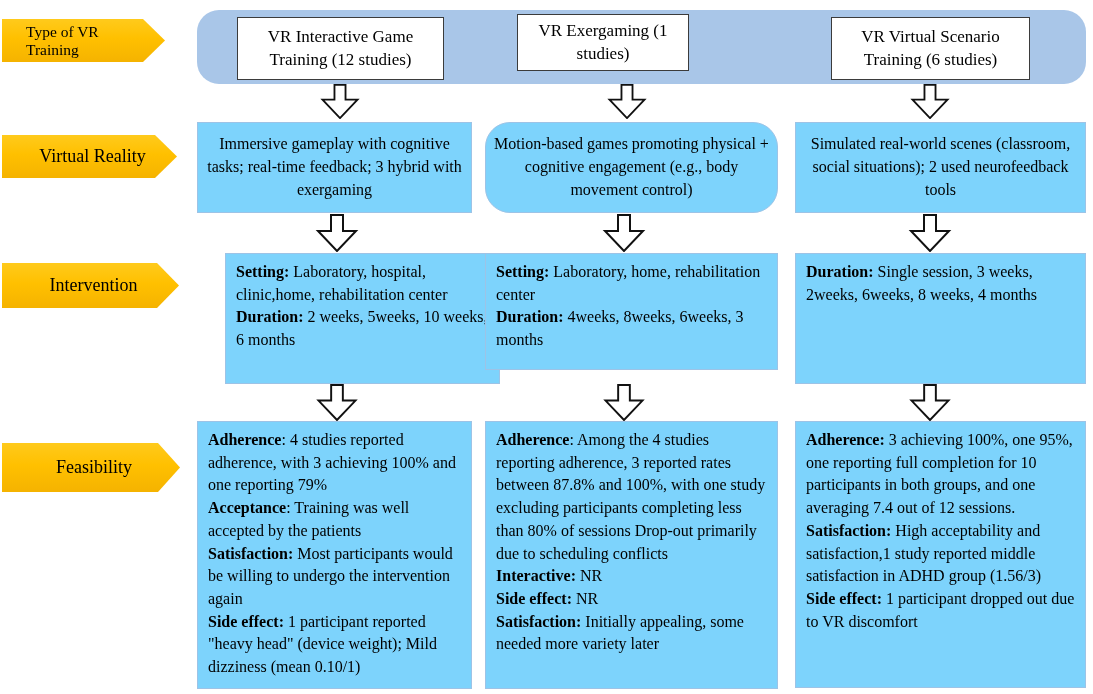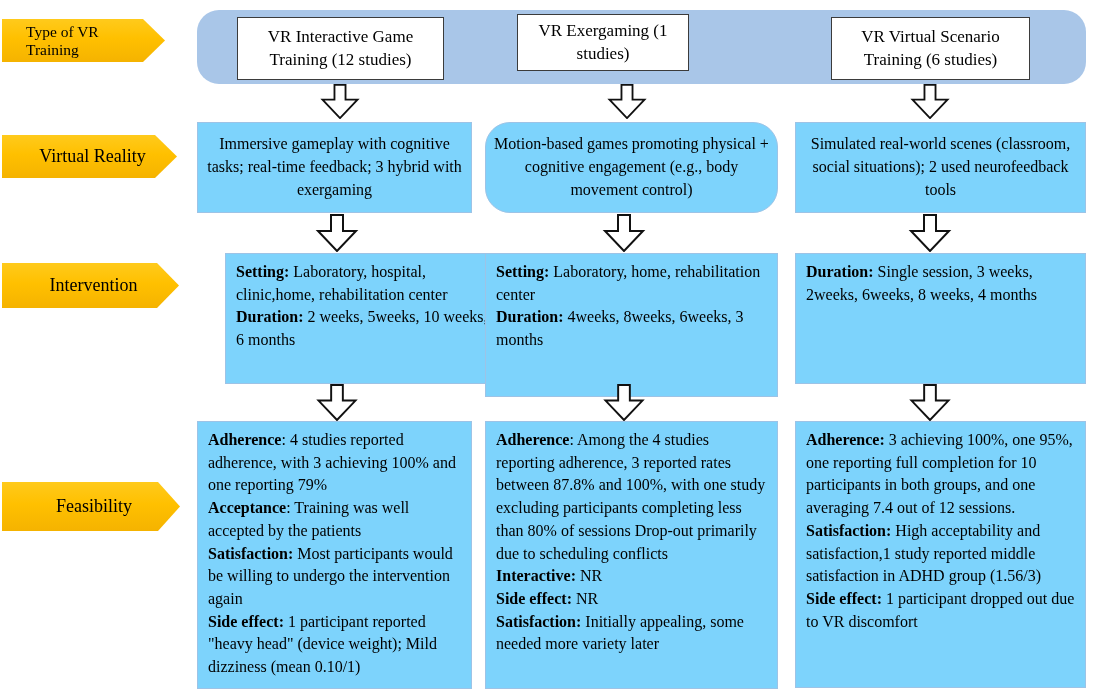--- a/index.html
+++ b/index.html
@@ -59,21 +59,21 @@
 
   <div class="row-label small" style="left:2px;top:19px;width:163px;height:43px;">
     <span>Type of VR Training</span>
   </div>
   <div class="row-label" style="left:2px;top:135px;width:175px;height:43px;">
     <span>Virtual Reality</span>
   </div>
   <div class="row-label" style="left:2px;top:263px;width:177px;height:45px;">
     <span>Intervention</span>
   </div>
-  <div class="row-label" style="left:2px;top:443px;width:178px;height:49px;margin-top:39px;">
+  <div class="row-label" style="left:2px;top:443px;width:178px;height:49px;">
     <span>Feasibility</span>
   </div>
 
   <div class="banner"></div>
 
   <div class="type-box" style="left:237px;top:17px;width:207px;height:63px;">
     <span>VR Interactive Game Training (12 studies)</span>
   </div>
   <div class="type-box" style="left:517px;top:14px;width:172px;height:57px;">
     <span>VR Exergaming (1 studies)</span>
@@ -121,21 +121,21 @@
   <div class="flow-arrow" style="left:908px;top:214px;height:38px;">
     <svg viewBox="0 0 44 38">
         <path d="M16 1 H28 V17 H41 L22 37 L3 17 H16 Z" fill="#fff" stroke="#111" stroke-width="2"></path>
       </svg>
   </div>
 
   <div class="cbox fields" style="left:197px;top:253px;width:275px;height:131px;margin-left:28px;">
     <div class="entry"><b>Setting:</b><span> Laboratory, hospital, clinic,home, rehabilitation center</span></div>
     <div class="entry"><b>Duration:</b><span> 2 weeks, 5weeks, 10 weeks, 6 months</span></div>
   </div>
-  <div class="cbox fields" style="left:485px;top:253px;width:293px;height:144px;">
+  <div class="cbox fields" style="left:485px;top:253px;width:293px;height:117px;">
     <div class="entry"><b>Setting:</b><span> Laboratory, home, rehabilitation center</span></div>
     <div class="entry"><b>Duration:</b><span> 4weeks, 8weeks, 6weeks, 3 months</span></div>
   </div>
   <div class="cbox fields" style="left:795px;top:253px;width:291px;height:131px;">
     <div class="entry"><b>Duration:</b><span> Single session, 3 weeks, 2weeks, 6weeks, 8 weeks, 4 months</span></div>
   </div>
 
   <div class="flow-arrow" style="left:315px;top:384px;height:37px;">
     <svg viewBox="0 0 44 38">
         <path d="M16 1 H28 V17 H41 L22 37 L3 17 H16 Z" fill="#fff" stroke="#111" stroke-width="2"></path>

